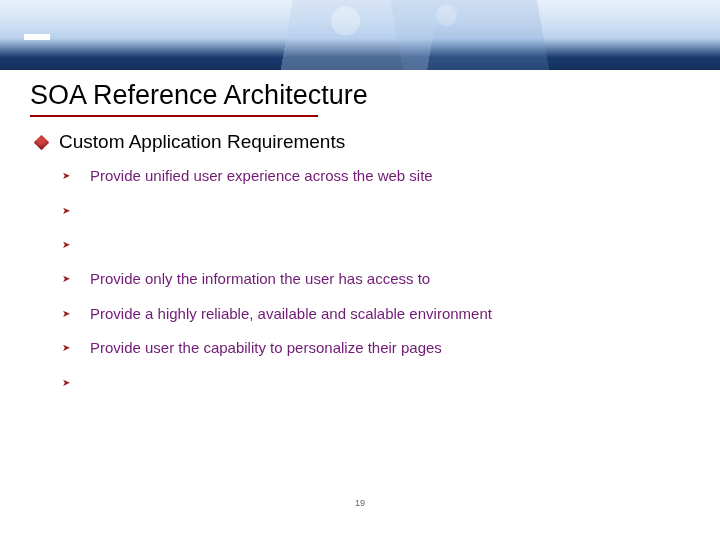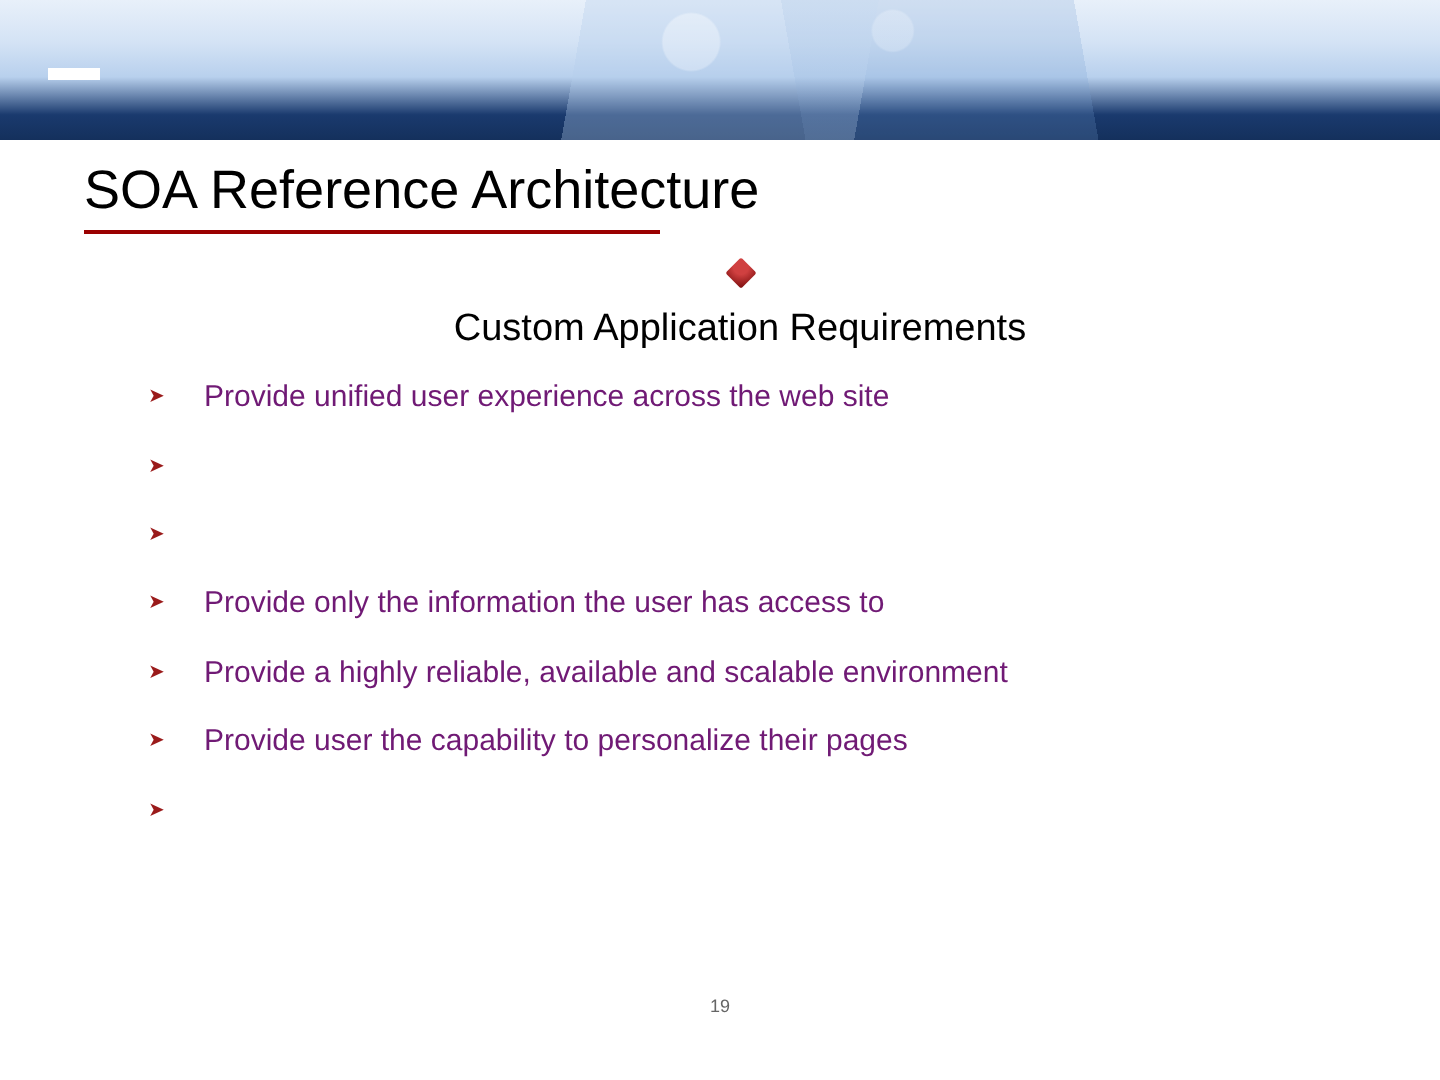--- a/index.html
+++ b/index.html
@@ -36,21 +36,20 @@
   .banner .dash {
     position: absolute;
     left: 24px;
     top: 34px;
     width: 26px;
     height: 6px;
     background: #ffffff;
   }
   .content {
     padding: 10px 28px 0 30px;
-    margin-left: 12px;
   }
   .title {
     font-size: 27px;
     line-height: 1.15;
     color: #000000;
     font-weight: 400;
     letter-spacing: 0;
   }
   .title-underline {
     height: 2px;
@@ -58,21 +57,20 @@
     margin-top: 4px;
     margin-bottom: 14px;
     width: 288px;
   }
   .subhead {
     display: flex;
     align-items: center;
     gap: 12px;
     margin-left: 6px;
     margin-bottom: 14px;
-    flex-direction: column;
   }
   .diamond {
     width: 11px;
     height: 11px;
     transform: rotate(45deg);
     background: radial-gradient(circle at 30% 30%, #d04040 0 35%, #7a0d0d 100%);
     flex: 0 0 11px;
     border-radius: 1px;
   }
   .subhead-text {

